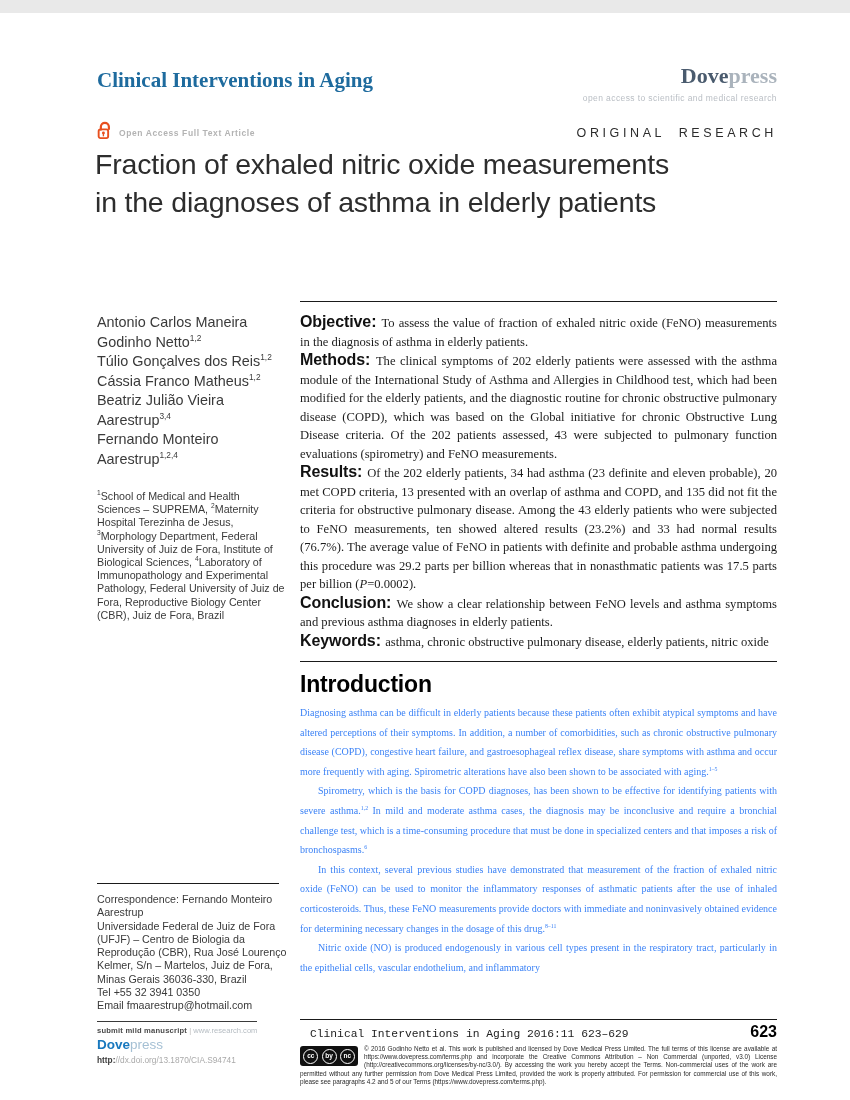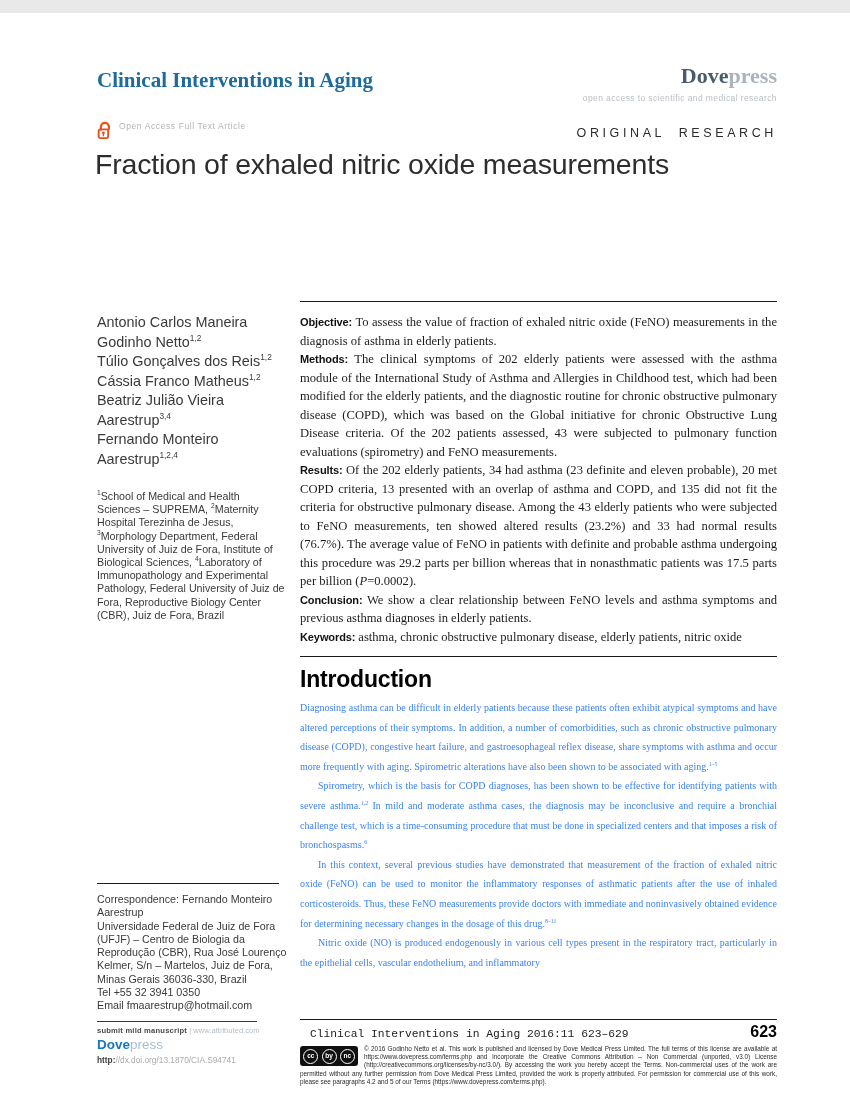--- a/index.html
+++ b/index.html
@@ -6,21 +6,21 @@
   .page{position:relative;width:850px;height:1100px;background:#ffffff;margin:13px auto;overflow:hidden;
         font-family:"Liberation Serif",serif;color:#1f1f1f;}
 
   
   .journal-name{position:absolute;left:97px;top:55px;font-family:"Liberation Serif",serif;
                 font-weight:bold;font-size:21px;color:#1e6b9e;}
   .dove-logo{position:absolute;right:73px;top:50px;text-align:right;}
   .dove-logo .dove{font-family:"Liberation Serif",serif;font-weight:bold;font-size:22px;color:#4a5b6e;}
   .dove-logo .press{font-family:"Liberation Serif",serif;font-weight:bold;font-size:22px;color:#aab3bc;}
   .dove-tagline{margin-top:4px;font-family:"Liberation Sans",sans-serif;font-size:8.5px;color:#b9bec4;letter-spacing:.4px;}
-  .open-access{position:absolute;left:97px;top:108px;display:flex;gap:7px;}
+  .open-access{position:absolute;left:97px;top:108px;display:flex;align-items:center;gap:7px;font-weight:bold;}
   .open-access .oa-label{font-family:"Liberation Sans",sans-serif;font-size:8.5px;color:#b3b3b3;letter-spacing:.6px;}
   .article-type{position:absolute;right:73px;top:113px;font-family:"Liberation Sans",sans-serif;
                 font-size:12.5px;letter-spacing:3.6px;word-spacing:7px;color:#2c2c2c;}
 
   
   .title{position:absolute;left:95px;top:133px;margin:0;font-family:"Liberation Sans",sans-serif;
          font-weight:400;font-size:28.5px;line-height:37.5px;color:#2d2d2d;letter-spacing:-0.2px;}
 
   
   .left-col{position:absolute;left:97px;top:300px;width:188px;}
@@ -31,21 +31,21 @@
   .affiliations sup{font-size:.62em;line-height:0;}
   .correspondence{position:absolute;left:97px;top:870px;width:192px;}
   .corr-rule{border:0;border-top:1.5px solid #1a1a1a;margin:0 0 9px 0;width:182px;}
   .correspondence .c-line{font-family:"Liberation Sans",sans-serif;font-size:10.7px;line-height:13.3px;color:#3a3a3a;}
 
   
   .right-col{position:absolute;left:300px;top:288px;width:477px;}
   .rule{border:0;border-top:1.7px solid #1a1a1a;margin:0;}
   .abstract{margin-top:11px;}
   .abstract p{margin:0;font-size:12.6px;line-height:18.5px;text-align:justify;color:#1c1c1c;}
-  .abstract p b{font-family:"Liberation Sans",sans-serif;font-size:11px;letter-spacing:-.1px;color:#111;}
+  .abstract p b{font-family:"Liberation Sans",sans-serif;font-size:16px;letter-spacing:-.1px;color:#111;}
   .abstract i{font-style:italic;}
   .intro-rule{margin-top:10px;}
   .intro-heading{margin:9px 0 5px 0;font-family:"Liberation Sans",sans-serif;font-weight:bold;
                  font-size:23px;color:#000;letter-spacing:-.2px;}
   .intro p{margin:0;font-size:10px;line-height:19.6px;text-align:justify;color:#3b82f6;}
   .intro p.indent{text-indent:18px;}
   .intro sup{font-size:.58em;line-height:0;}
   sup{vertical-align:super;}
 
   
@@ -98,20 +98,21 @@
         <rect x="7.6" y="17" width="1.8" height="4" fill="#e8501f"></rect>
       </svg>
     </span>
     <span class="oa-label">Open Access Full Text Article</span>
   </div>
 
   <div class="article-type">ORIGINAL RESEARCH</div>
 
   <h1 class="title">
     <span>Fraction of exhaled nitric oxide measurements</span><br>
+    <span>in the diagnoses of asthma in elderly patients</span>
   </h1>
 
   <div class="left-col">
     <div class="authors">
       <div>Antonio Carlos Maneira Godinho Netto<sup>1,2</sup></div>
       <div>Túlio Gonçalves dos Reis<sup>1,2</sup></div>
       <div>Cássia Franco Matheus<sup>1,2</sup></div>
       <div>Beatriz Julião Vieira Aarestrup<sup>3,4</sup></div>
       <div>Fernando Monteiro Aarestrup<sup>1,2,4</sup></div>
     </div>
@@ -143,21 +144,21 @@
       <p class="indent">In this context, several previous studies have demonstrated that measurement of the fraction of exhaled nitric oxide (FeNO) can be used to monitor the inflammatory responses of asthmatic patients after the use of inhaled corticosteroids. Thus, these FeNO measurements provide doctors with immediate and noninvasively obtained evidence for determining necessary changes in the dosage of this drug.<sup>8–11</sup></p>
       <p class="indent">Nitric oxide (NO) is produced endogenously in various cell types present in the respiratory tract, particularly in the epithelial cells, vascular endothelium, and inflammatory</p>
     </div>
   </div>
 
   <div class="footer-left">
     <hr class="fl-rule">
     <div class="submit-row">
       <span class="submit">submit mild manuscript</span>
       <span class="bar">|</span>
-      <span class="url">www.attributed.com</span>
+      <span class="url">www.research.com</span>
     </div>
     <div class="footer-dove">
       <span class="dove">Dove</span><span class="press">press</span>
     </div>
     <div class="doi">
       <span class="http">http:</span><span class="rest">//dx.doi.org/13.1870/CIA.S94741</span>
     </div>
   </div>
 
   <div class="footer-right">

